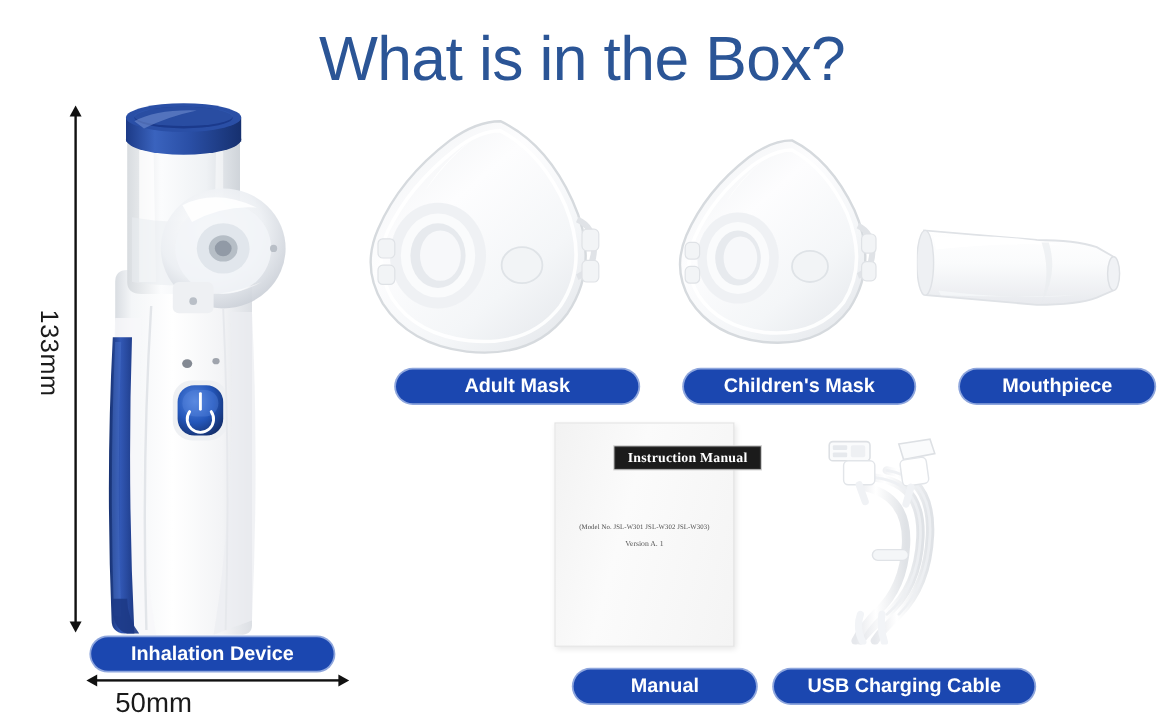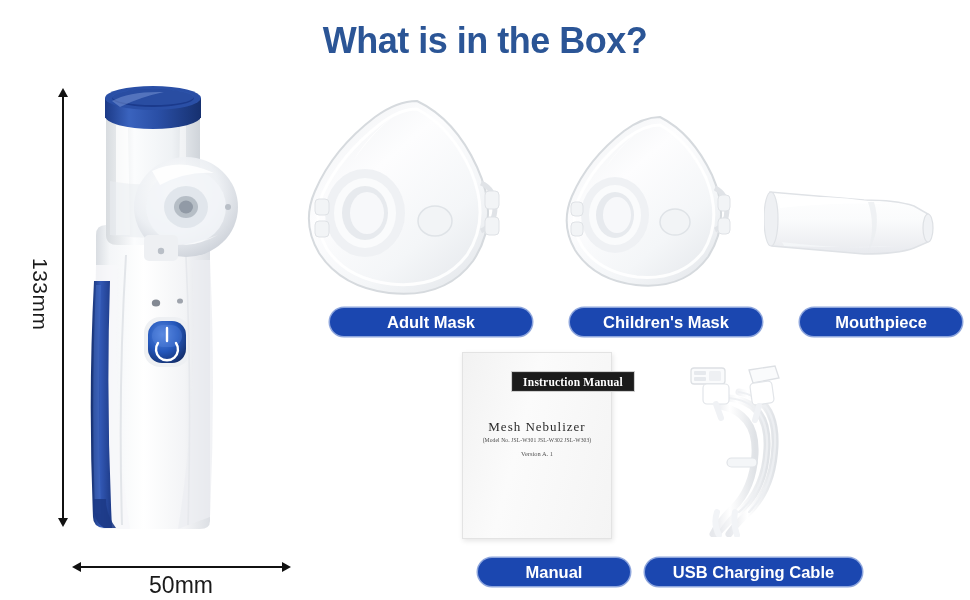--- a/index.html
+++ b/index.html
@@ -9,21 +9,21 @@
     font-family:"Liberation Sans", sans-serif;
     overflow:hidden;
     position:relative;
   }
   #stage { position:absolute; inset:0; }
 
   
   .title {
     position:absolute; left:0; right:0; top:20px;
     text-align:center;
-    font-size:36px; font-weight:bold;
+    font-size:52px; font-weight:normal;
     color:#2b5596;
     letter-spacing:-0.5px;
     white-space:nowrap;
   }
 
   
   .pill {
     position:absolute;
     background:#1b47b0;
     color:#ffffff;
@@ -58,21 +58,20 @@
 
   .dim-text-v {
     position:absolute;
     font-size:21px; color:#1a1a1a;
     writing-mode:vertical-rl;
     letter-spacing:0.5px;
   }
   .dim-text-h {
     position:absolute;
     font-size:23px; color:#1a1a1a;
-    text-align:center;
   }
 
   
   #device { position:absolute; left:60px; top:85px; width:185px; height:445px; }
 
   
   #manual {
     position:absolute; left:462px; top:352px;
     width:148px; height:185px;
     background:linear-gradient(105deg,#f2f2f2 0%,#fbfbfb 40%,#f4f4f4 100%);
@@ -291,21 +290,20 @@
 
       <path d="M14,22 Q70,18 120,28 Q70,26 16,32 Z" fill="#ffffff" opacity="0.95"></path>
       <path d="M18,66 Q80,74 134,70 Q80,72 20,70 Z" fill="#f4f6f8" opacity="0.9"></path>
 
       <path d="M104,26 Q112,50 104,76 Q118,52 110,26 Z" fill="#e9ecef" opacity="0.7"></path>
     </svg>
   </div>
 
   <div id="manual">
     <div class="m-banner">Instruction Manual</div>
-    <div class="m-title">Mesh  Nebulizer</div>
     <div class="m-model">(Model No. JSL-W301  JSL-W302  JSL-W303)</div>
     <div class="m-version">Version A. 1</div>
   </div>
 
   <div id="cable">
     <svg width="110" height="175" viewBox="0 0 110 175" xmlns="http://www.w3.org/2000/svg">
       <defs>
         <linearGradient id="wireG" x1="0" y1="0" x2="1" y2="0">
           <stop offset="0%" stop-color="#e6e8ec"></stop>
           <stop offset="40%" stop-color="#ffffff"></stop>
@@ -350,20 +348,21 @@
   <div class="pill" style="left:570px; top:308px; width:160px;">Children's Mask</div>
 
   <div class="pill" style="left:330px; top:308px; width:170px;">Adult Mask</div>
 
   <div class="pill" style="left:800px; top:308px; width:130px;">Mouthpiece</div>
 
   <div class="pill" style="left:478px; top:558px; width:120px;">Manual</div>
 
   <div class="pill" style="left:645px; top:558px; width:185px;">USB Charging Cable</div>
 
+  <div class="pill" style="left:76px; top:531px; width:170px;">Inhalation Device</div>
 
   <div>
     <div class="arrow arrow-left" style="left:72px; top:562px;"></div>
     <div class="dim-line-h" style="left:79px; top:566px; width:205px;"></div>
     <div class="arrow arrow-right" style="left:282px; top:562px;"></div>
     <div class="dim-text-h" style="left:96px; top:572px; width:170px;">50mm</div>
   </div>
 
 </div>
 

